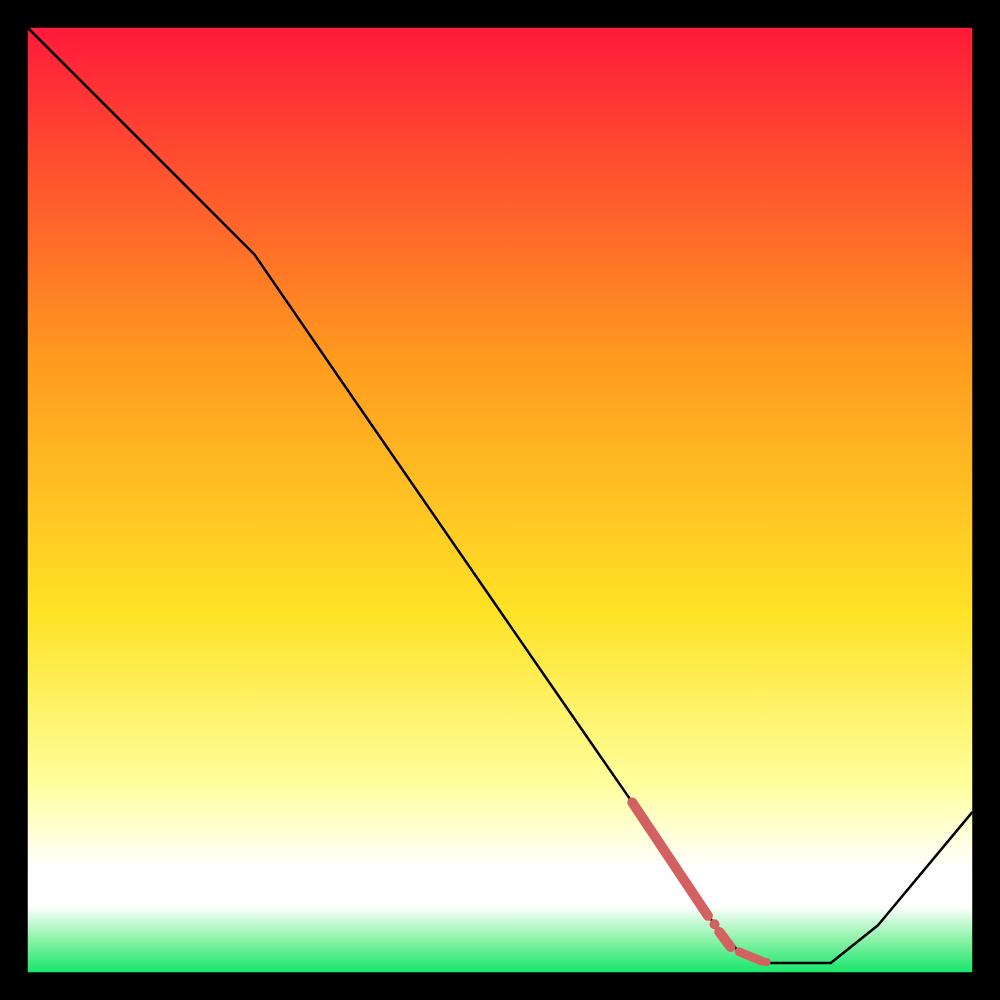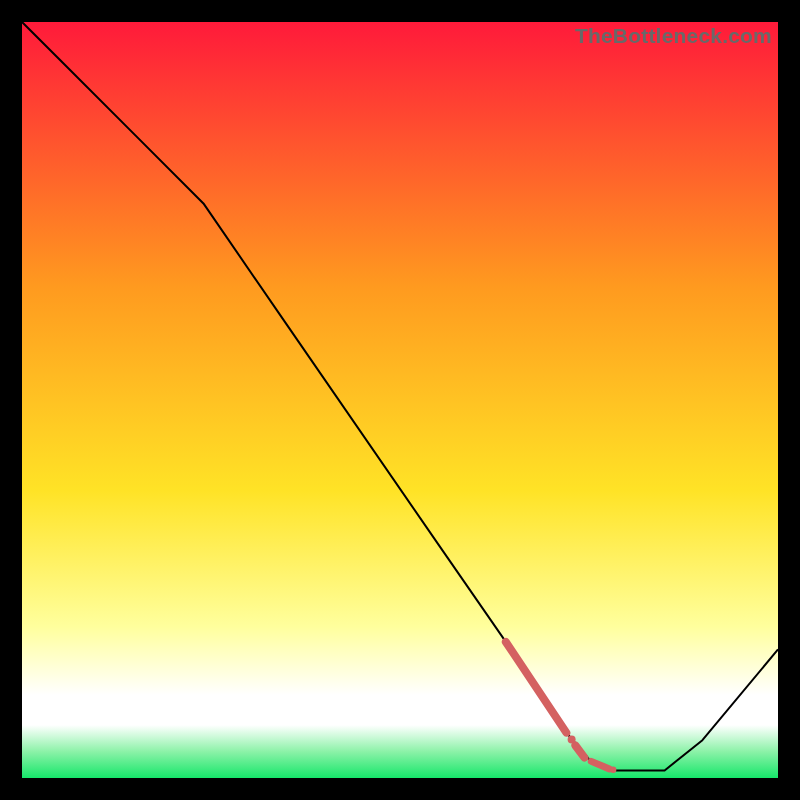--- a/index.html
+++ b/index.html
@@ -66,14 +66,13 @@
 
   <svg class="plot" id="plot" viewBox="0 0 756 756" preserveAspectRatio="none">
       <path d="M0.00 0.00 L37.80 37.80 L113.40 113.40 L181.44 181.44 L264.60 302.40 L415.80 521.64 L483.84 619.92 L544.32 710.64 L567.00 737.10 L589.68 748.44 L604.80 748.44 L642.60 748.44 L680.40 718.20 L756.00 627.48 " fill="none" stroke="#000000" stroke-width="2" stroke-linejoin="round"></path>
       <line x1="483.84" y1="619.92" x2="544.32" y2="710.64" stroke="#d46161" stroke-width="8" stroke-linecap="round"></line>
       <line x1="553.39" y1="723.49" x2="562.46" y2="735.59" stroke="#d46161" stroke-width="8" stroke-linecap="round"></line>
       <line x1="569.27" y1="739.37" x2="587.41" y2="746.93" stroke="#d46161" stroke-width="7" stroke-linecap="round"></line>
       <circle cx="549.61" cy="717.44" r="4" fill="#d46161"></circle>
       <circle cx="591.19" cy="747.68" r="3.2" fill="#d46161"></circle>
     </svg>
 
-  <div class="watermark">TheBottleneck.com</div>
 </div>
 
 </body></html>

